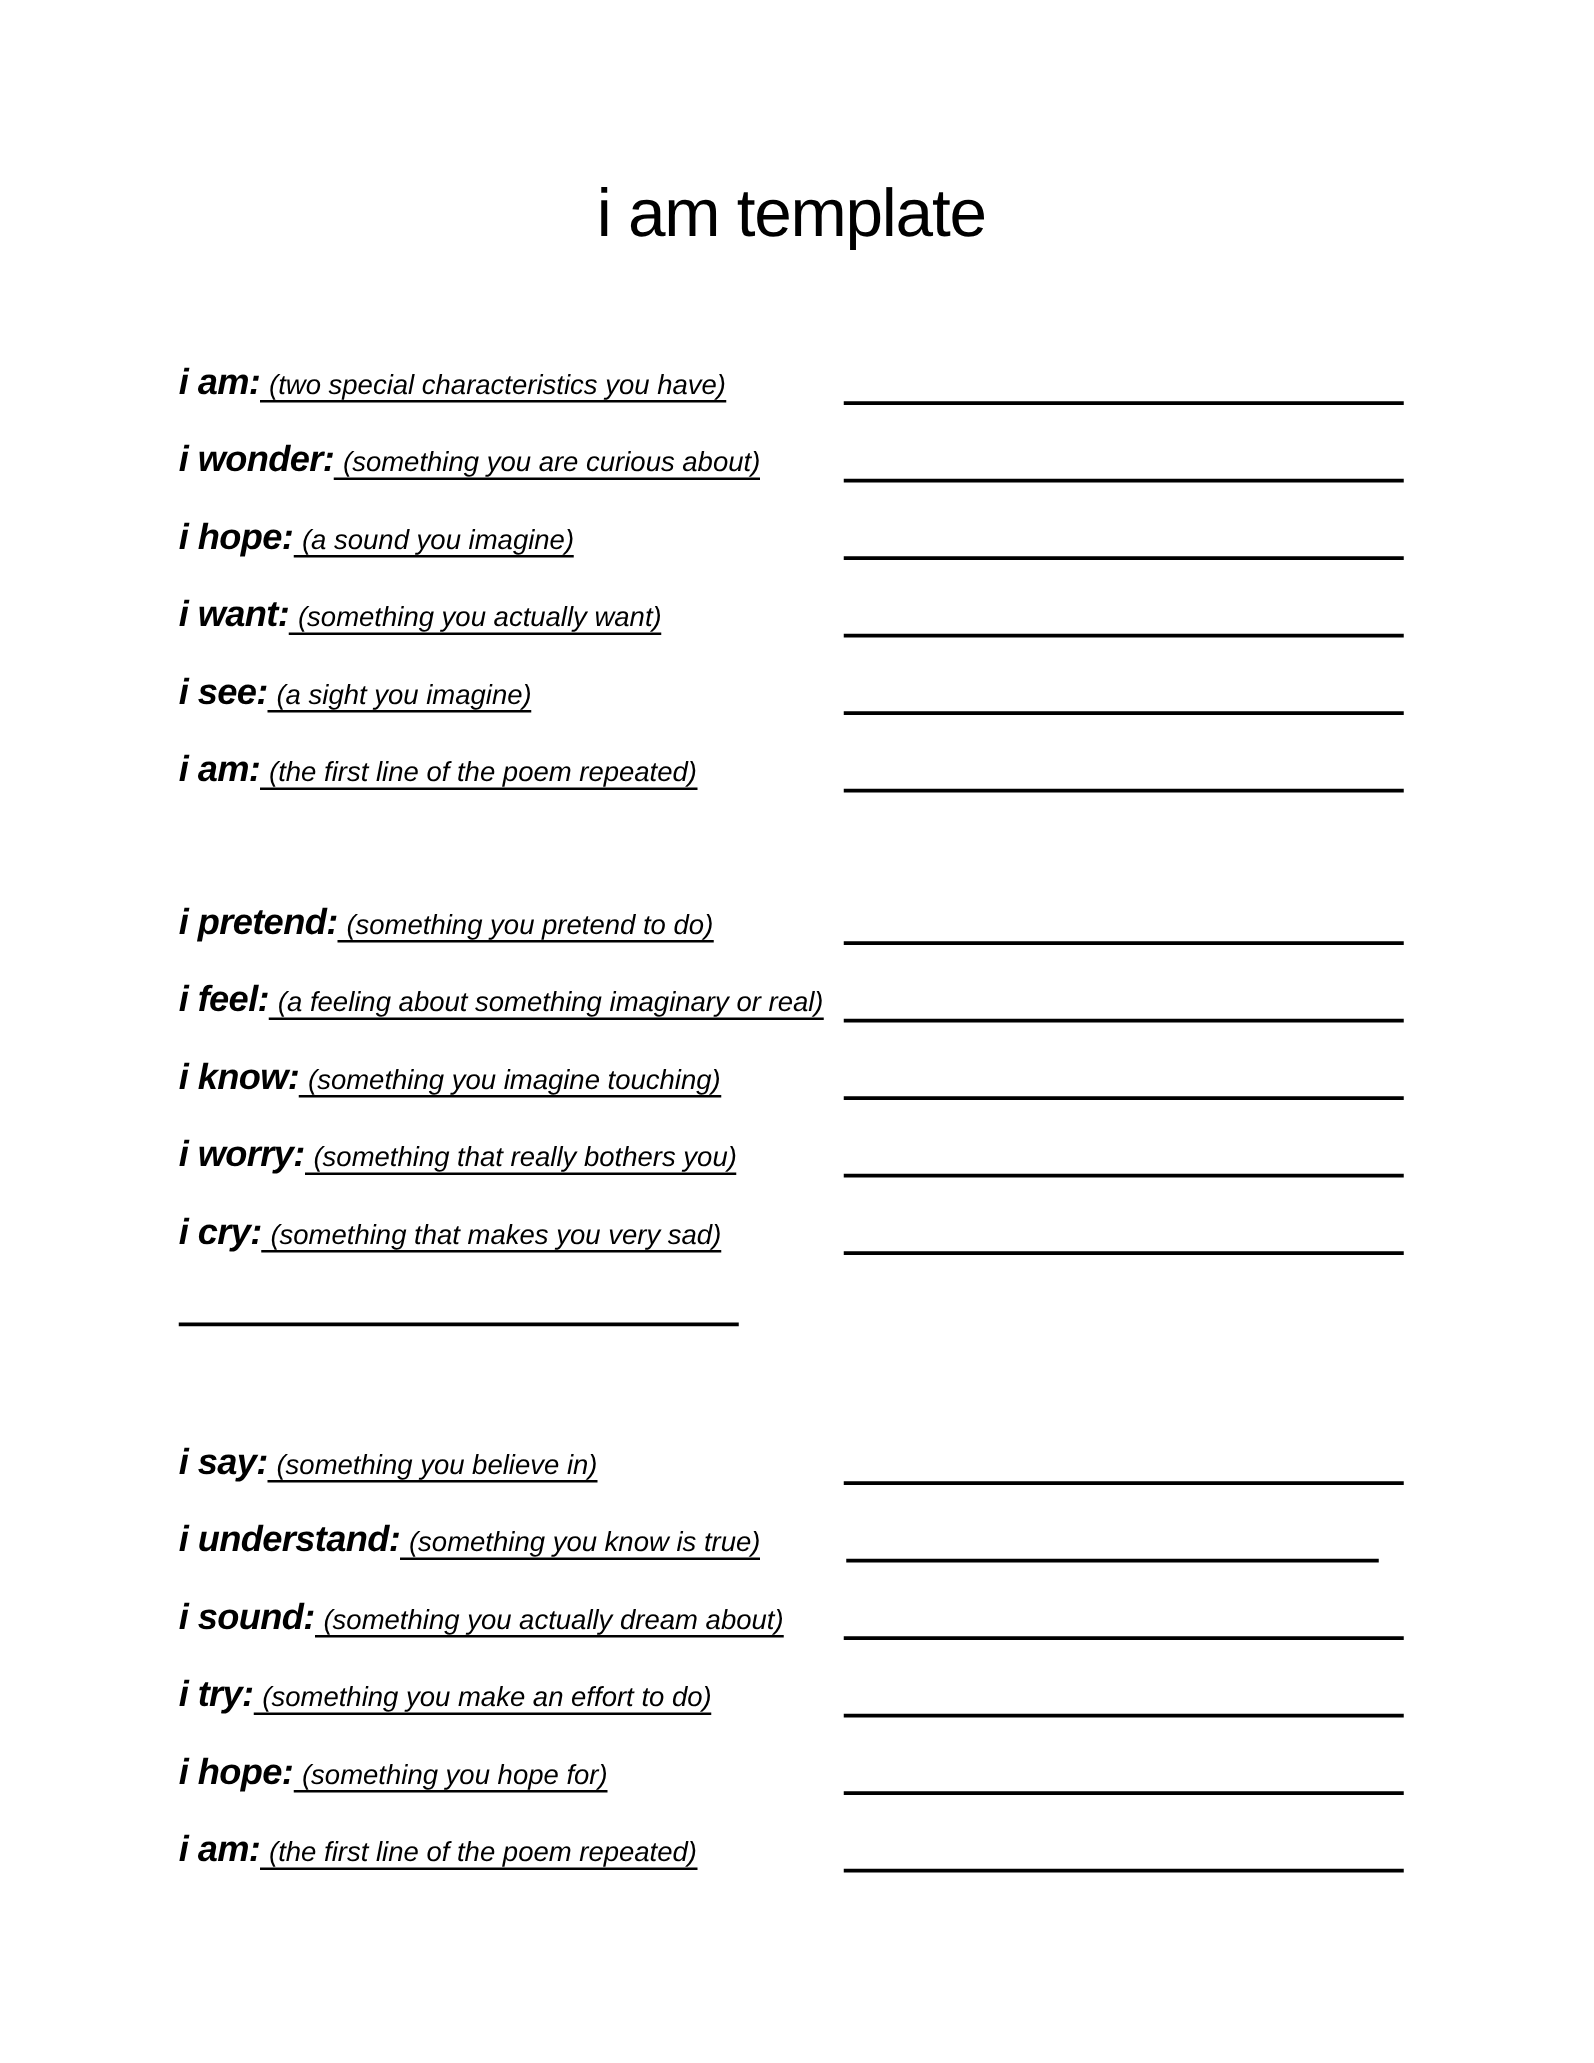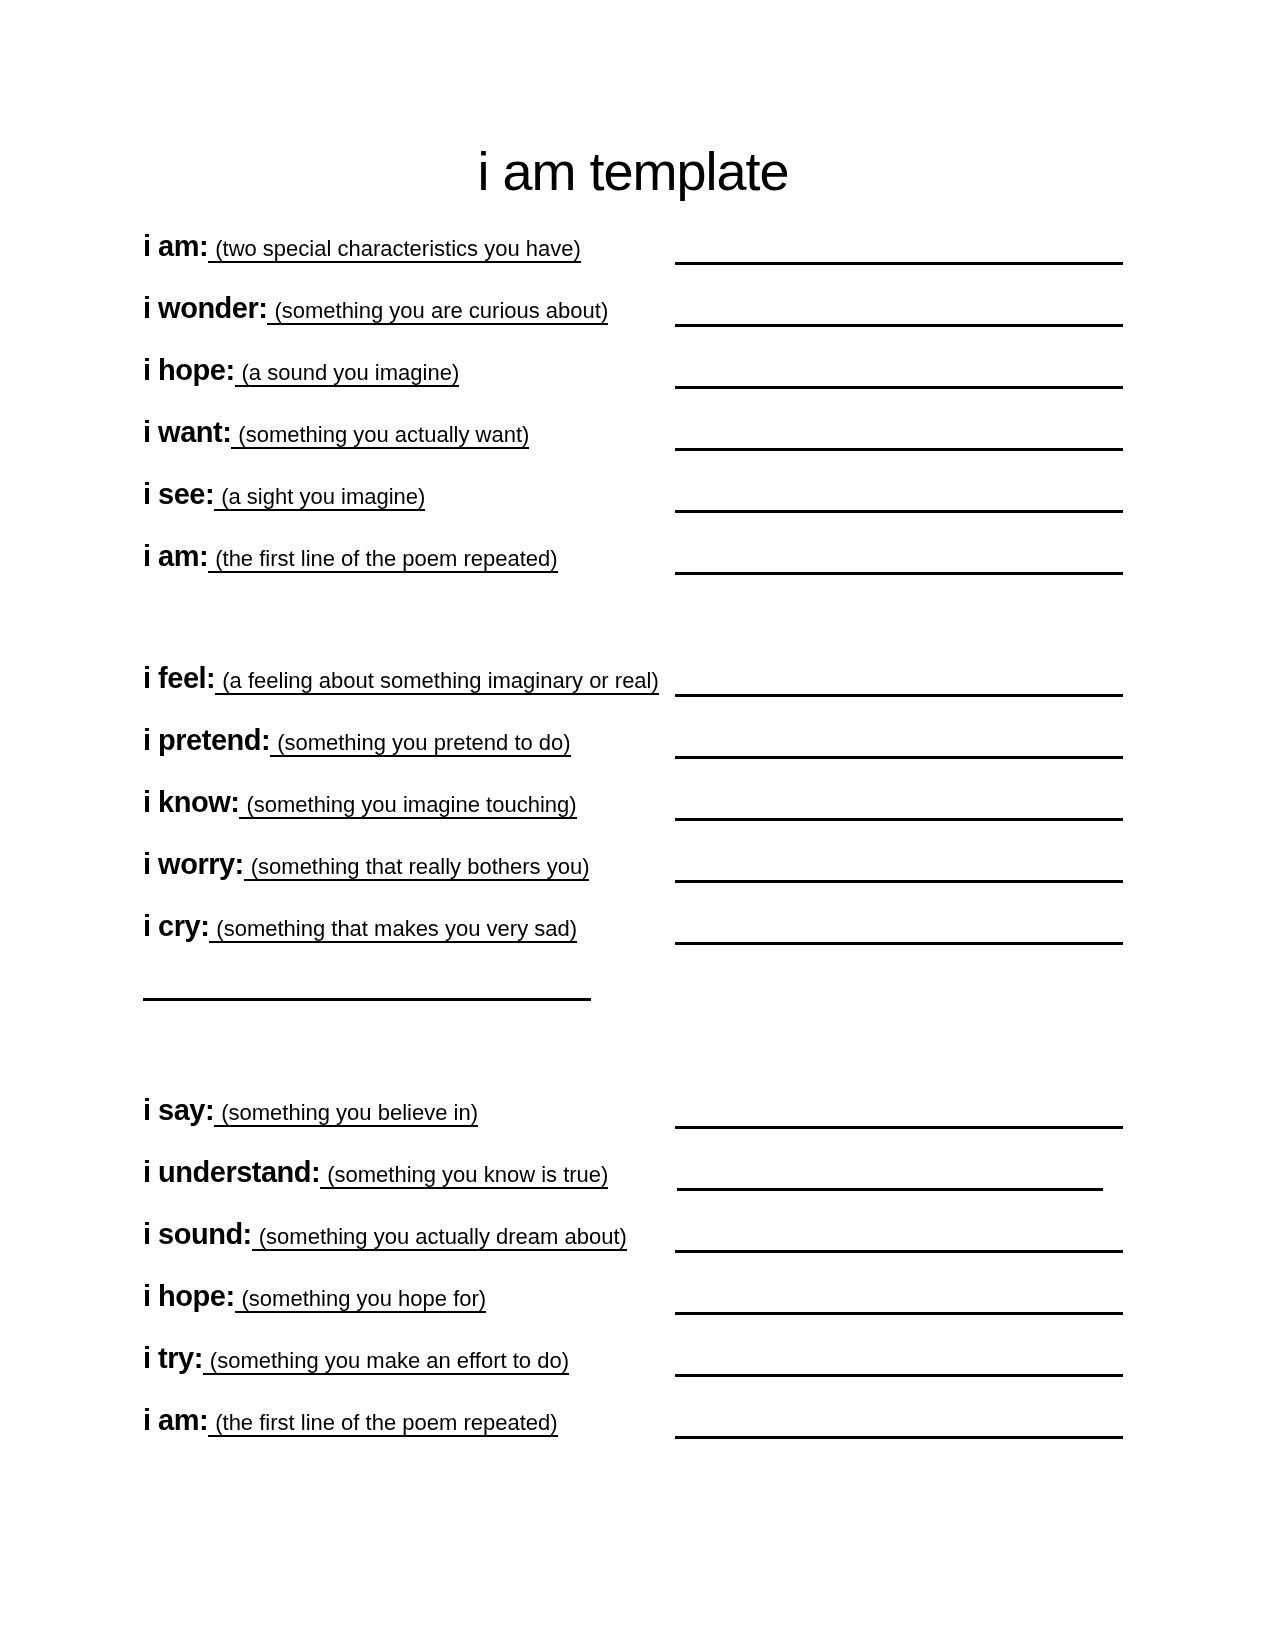--- a/index.html
+++ b/index.html
@@ -22,21 +22,22 @@
   }
   .title {
     margin-top: 140px;
     font-size: 54px;
     line-height: 1.15;
     font-weight: 400;
     text-align: center;
     letter-spacing: -1px;
   }
   .stanzas {
-    margin-top: 28px;
+    margin-top: 88px;
+    font-style: italic;
   }
   .stanza {
     margin-bottom: 60px;
   }
   .stanza:last-child {
     margin-bottom: 0;
   }
   .row {
     display: flex;
     justify-content: space-between;
@@ -99,25 +100,25 @@
         <span class="blank">&nbsp;</span>
       </div>
       <div class="row">
         <span class="prompt"><span class="label">i am:</span><span class="hint">(the first line of the poem repeated)</span></span>
         <span class="blank">&nbsp;</span>
       </div>
     </div>
 
     <div class="stanza">
       <div class="row">
-        <span class="prompt"><span class="label">i feel:</span><span class="hint">(a feeling about something imaginary or real)</span></span>
+        <span class="prompt"><span class="label">i pretend:</span><span class="hint">(something you pretend to do)</span></span>
         <span class="blank">&nbsp;</span>
       </div>
       <div class="row">
-        <span class="prompt"><span class="label">i pretend:</span><span class="hint">(something you pretend to do)</span></span>
+        <span class="prompt"><span class="label">i feel:</span><span class="hint">(a feeling about something imaginary or real)</span></span>
         <span class="blank">&nbsp;</span>
       </div>
       <div class="row">
         <span class="prompt"><span class="label">i know:</span><span class="hint">(something you imagine touching)</span></span>
         <span class="blank">&nbsp;</span>
       </div>
       <div class="row">
         <span class="prompt"><span class="label">i worry:</span><span class="hint">(something that really bothers you)</span></span>
         <span class="blank">&nbsp;</span>
       </div>
@@ -137,25 +138,25 @@
       </div>
       <div class="row">
         <span class="prompt"><span class="label">i understand:</span><span class="hint">(something you know is true)</span></span>
         <span class="blank blank-short">&nbsp;</span>
       </div>
       <div class="row">
         <span class="prompt"><span class="label">i sound:</span><span class="hint">(something you actually dream about)</span></span>
         <span class="blank">&nbsp;</span>
       </div>
       <div class="row">
-        <span class="prompt"><span class="label">i hope:</span><span class="hint">(something you hope for)</span></span>
+        <span class="prompt"><span class="label">i try:</span><span class="hint">(something you make an effort to do)</span></span>
         <span class="blank">&nbsp;</span>
       </div>
       <div class="row">
-        <span class="prompt"><span class="label">i try:</span><span class="hint">(something you make an effort to do)</span></span>
+        <span class="prompt"><span class="label">i hope:</span><span class="hint">(something you hope for)</span></span>
         <span class="blank">&nbsp;</span>
       </div>
       <div class="row">
         <span class="prompt"><span class="label">i am:</span><span class="hint">(the first line of the poem repeated)</span></span>
         <span class="blank">&nbsp;</span>
       </div>
     </div>
 
   </div>
 </div>

